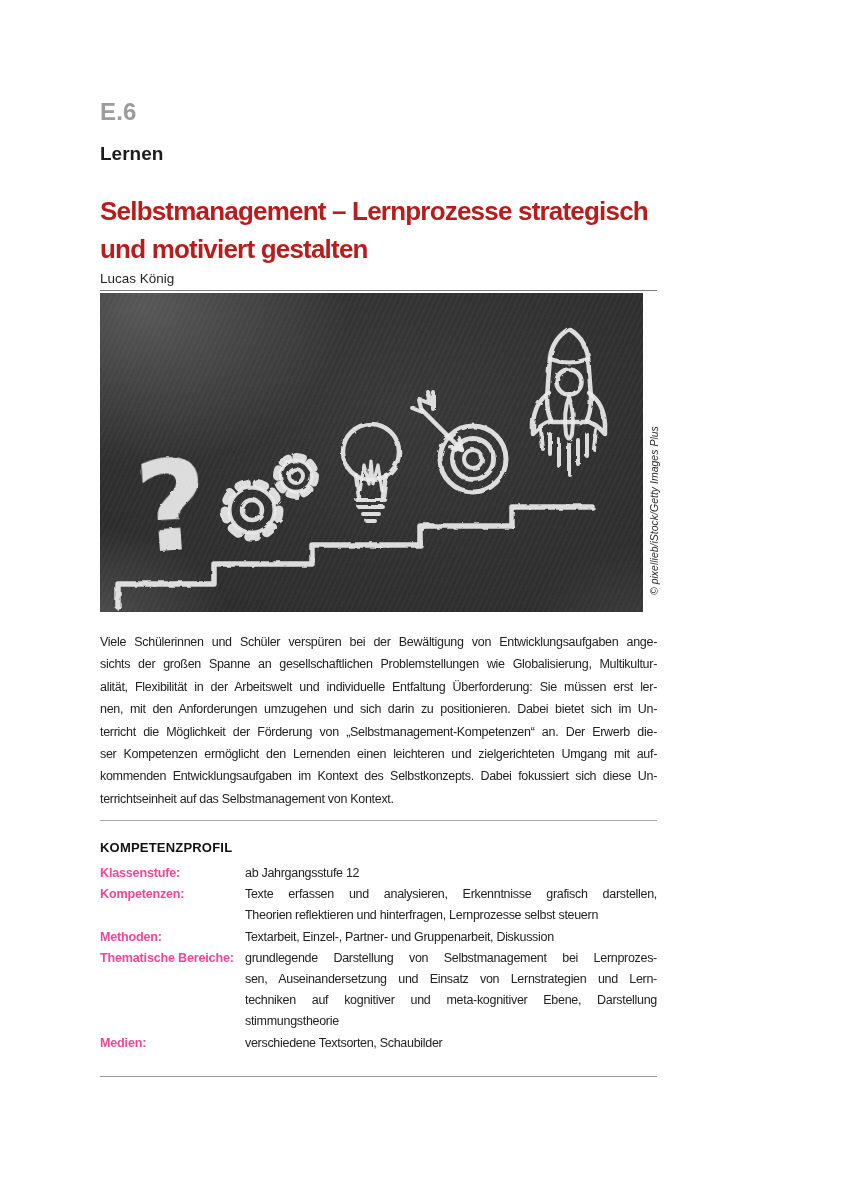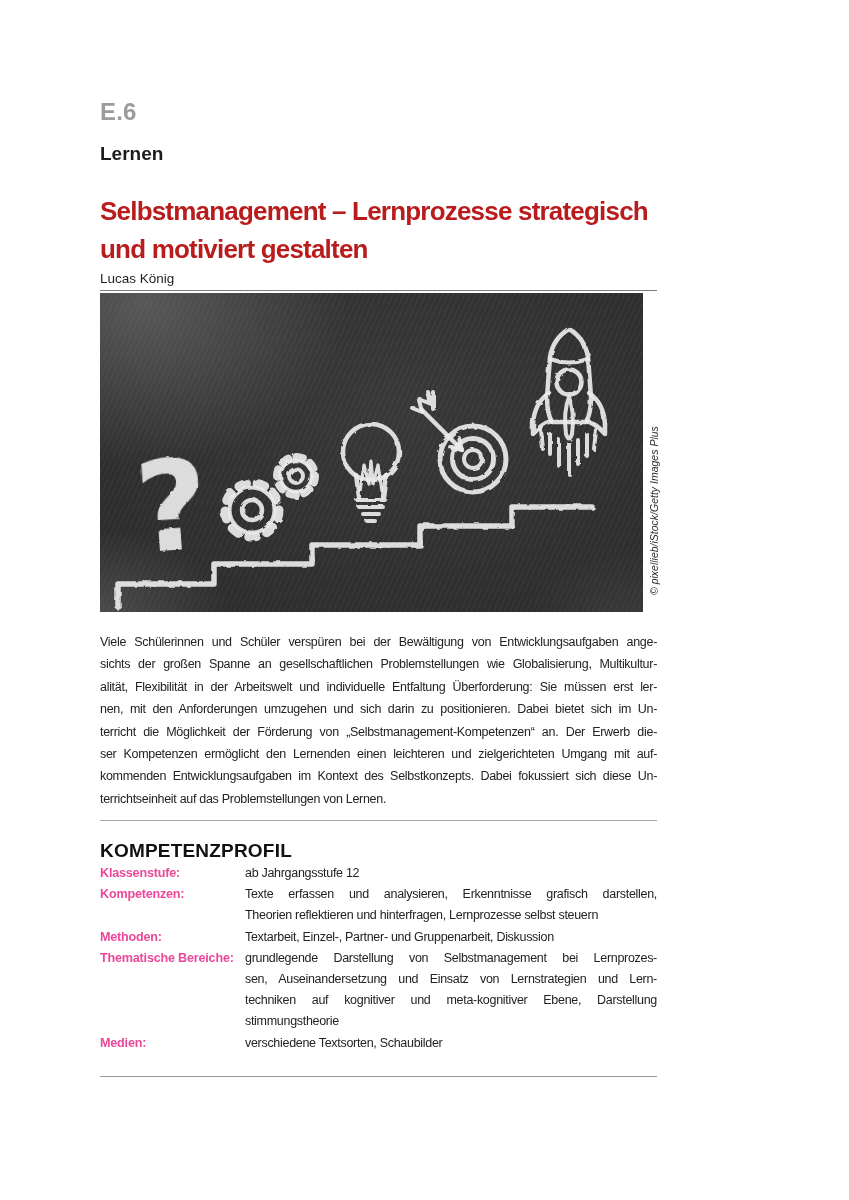--- a/index.html
+++ b/index.html
@@ -30,21 +30,21 @@
 
   .intro{left:100px;top:631px;width:557px;font-size:12.5px;line-height:22.4px;
          letter-spacing:-0.3px;color:#222;}
   .tline{min-height:1em;}
   .justified .just{text-align:justify;text-align-last:justify;}
 
   .rule{height:0;border-top:1.5px solid #a8a8a8;}
   .rule1{left:100px;top:820px;width:557px;}
   .rule2{left:100px;top:1076px;width:557px;border-top-color:#9a9a9a;}
 
-  .profile-heading{left:100px;top:840px;font-size:19px;font-weight:bold;color:#111;letter-spacing:.2px;}
+  .profile-heading{left:100px;top:840px;font-size:13px;font-weight:bold;color:#111;letter-spacing:.2px;}
   .profile{left:100px;top:863px;width:557px;font-size:12.5px;line-height:21.2px;color:#222;}
   .prow{display:flex;align-items:flex-start;}
   .plabel{width:145px;flex:0 0 145px;font-weight:bold;font-size:12.6px;letter-spacing:-0.2px;color:#ec4899;}
   .pvalue{flex:1 1 auto;letter-spacing:-0.3px;}
 </style>
 </head>
 <body>
 
 <div class="page">
 
@@ -113,21 +113,21 @@
   <div class="abs credit">© pixellieb/iStock/Getty Images Plus</div>
 
   <div class="abs intro justified">
       <div class="tline just">Viele Schülerinnen und Schüler verspüren bei der Bewältigung von Entwicklungsaufgaben ange-</div>
       <div class="tline just">sichts der großen Spanne an gesellschaftlichen Problemstellungen wie Globalisierung, Multikultur-</div>
       <div class="tline just">alität, Flexibilität in der Arbeitswelt und individuelle Entfaltung Überforderung: Sie müssen erst ler-</div>
       <div class="tline just">nen, mit den Anforderungen umzugehen und sich darin zu positionieren. Dabei bietet sich im Un-</div>
       <div class="tline just">terricht die Möglichkeit der Förderung von „Selbstmanagement-Kompetenzen“ an. Der Erwerb die-</div>
       <div class="tline just">ser Kompetenzen ermöglicht den Lernenden einen leichteren und zielgerichteten Umgang mit auf-</div>
       <div class="tline just">kommenden Entwicklungsaufgaben im Kontext des Selbstkonzepts. Dabei fokussiert sich diese Un-</div>
-      <div class="tline">terrichtseinheit auf das Problemstellungen von Lernen.</div>
+      <div class="tline">terrichtseinheit auf das Selbstmanagement von Kontext.</div>
     </div>
 
   <div class="abs rule rule1"></div>
 
   <div class="abs profile-heading">KOMPETENZPROFIL</div>
 
   <div class="abs profile">
     <div class="prow">
       <div class="plabel">Klassenstufe:</div>
       <div class="pvalue justified">

